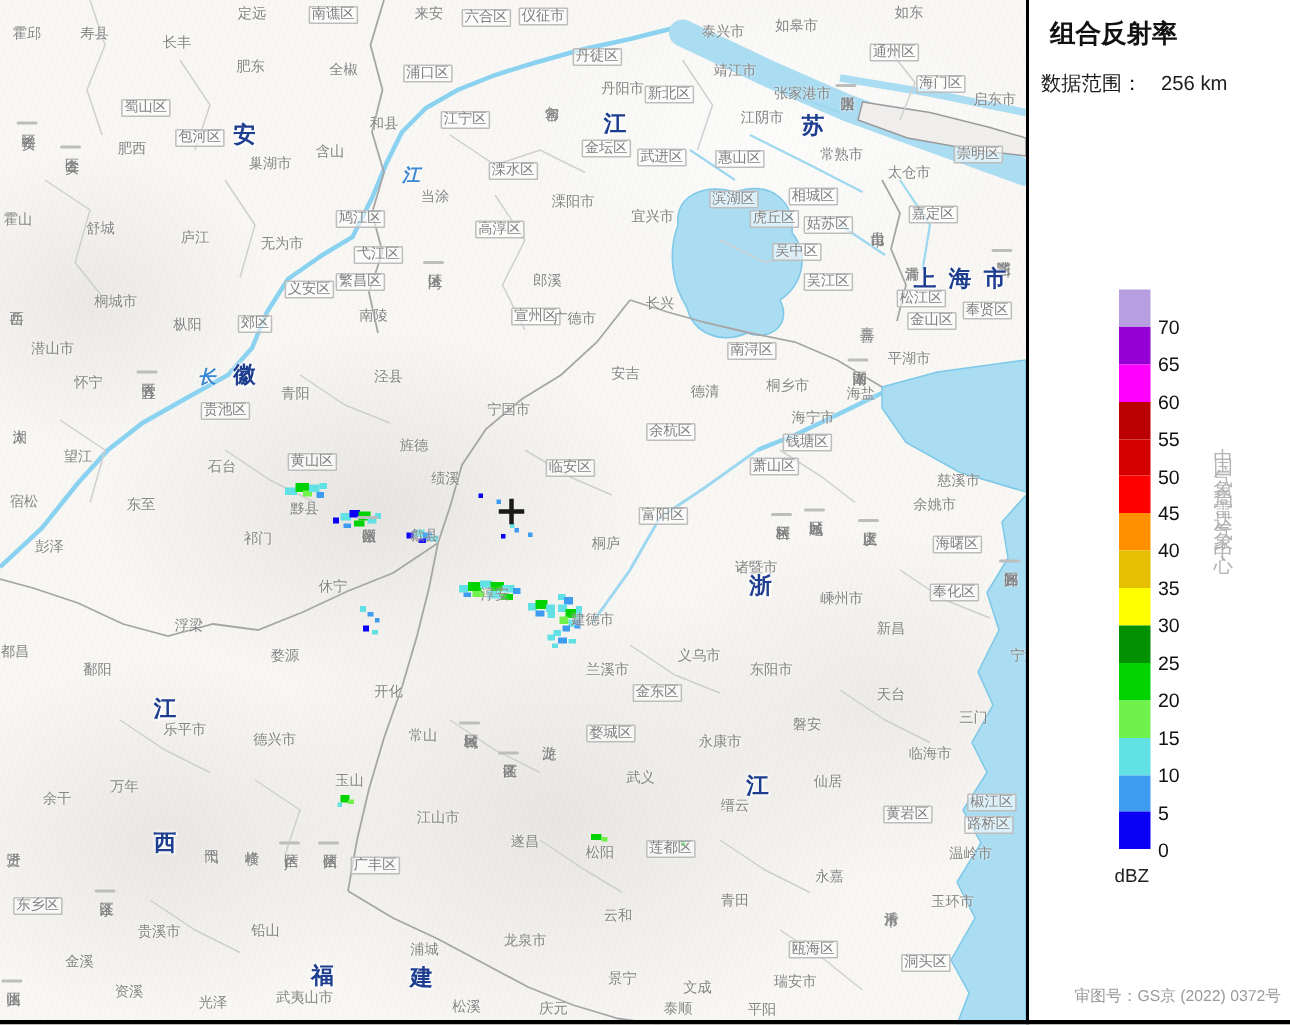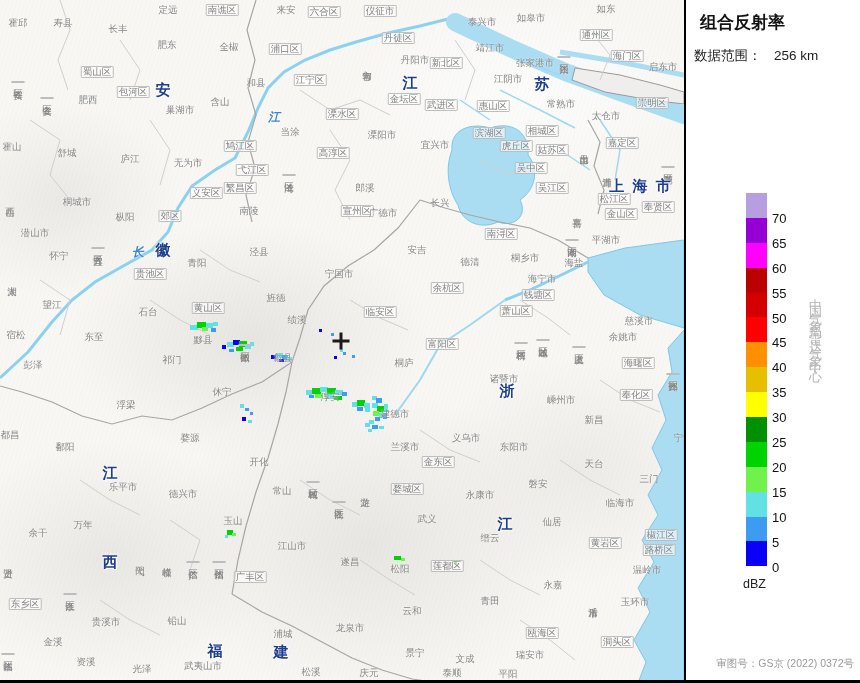--- a/index.html
+++ b/index.html
@@ -233,21 +233,21 @@
       <div class="mlbl" style="left: 67px; top: 153px;">舒城</div>
       <div class="mlbl" style="left: 130px; top: 159px;">庐江</div>
       <div class="mlbl" style="left: 188px; top: 163px;">无为市</div>
       <div class="mlbl vert" style="left: 10px; top: 200px;">岳西</div>
       <div class="mlbl" style="left: 77px; top: 202px;">桐城市</div>
       <div class="mlbl" style="left: 125px; top: 217px;">枞阳</div>
       <div class="mlbl boxed" style="left: 170px; top: 216px;">郊区</div>
       <div class="mlbl boxed" style="left: 206px; top: 193px;">义安区</div>
       <div class="mlbl" style="left: 286px; top: 10px;">来安</div>
       <div class="mlbl boxed" style="left: 324px; top: 12px;">六合区</div>
-      <div class="mlbl boxed" style="left: 380px; top: 11px; text-align: center;">仪征市</div>
+      <div class="mlbl boxed" style="left: 362px; top: 11px; text-align: center;">仪征市</div>
       <div class="mlbl boxed" style="left: 398px; top: 38px;">丹徒区</div>
       <div class="mlbl boxed" style="left: 285px; top: 49px;">浦口区</div>
       <div class="mlbl vert" style="left: 367px; top: 63px;">句容市</div>
       <div class="mlbl" style="left: 415px; top: 60px;">丹阳市</div>
       <div class="mlbl boxed" style="left: 446px; top: 63px;">新北区</div>
       <div class="mlbl" style="left: 256px; top: 83px;">和县</div>
       <div class="mlbl boxed" style="left: 310px; top: 80px;">江宁区</div>
       <div class="mlbl boxed" style="left: 404px; top: 99px;">金坛区</div>
       <div class="mlbl boxed" style="left: 441px; top: 105px;">武进区</div>
       <div class="mlbl boxed" style="left: 342px; top: 114px;">溧水区</div>
@@ -300,21 +300,21 @@
       <div class="mlbl vert" style="left: 12px; top: 279px;">太湖</div>
       <div class="mlbl" style="left: 52px; top: 305px;">望江</div>
       <div class="mlbl" style="left: 148px; top: 312px;">石台</div>
       <div class="mlbl boxed" style="left: 208px; top: 308px;">黄山区</div>
       <div class="mlbl" style="left: 16px; top: 335px;">宿松</div>
       <div class="mlbl" style="left: 94px; top: 337px;">东至</div>
       <div class="mlbl" style="left: 203px; top: 340px;">黟县</div>
       <div class="mlbl" style="left: 172px; top: 360px;">祁门</div>
       <div class="mlbl" style="left: 33px; top: 365px;">彭泽</div>
       <div class="mlbl" style="left: 222px; top: 392px;">休宁</div>
-      <div class="mlbl" style="left: 126px; top: 405px;">浮梁</div>
+      <div class="mlbl" style="left: 126px; top: 418px;">浮梁</div>
       <div class="mlbl" style="left: 10px; top: 435px;">都昌</div>
       <div class="mlbl" style="left: 190px; top: 438px;">婺源</div>
       <div class="mlbl" style="left: 65px; top: 447px;">鄱阳</div>
       <div class="mlbl" style="left: 259px; top: 252px;">泾县</div>
       <div class="mlbl" style="left: 339px; top: 274px;">宁国市</div>
       <div class="mlbl" style="left: 417px; top: 250px;">安吉</div>
       <div class="mlbl boxed" style="left: 447px; top: 288px;">余杭区</div>
       <div class="mlbl" style="left: 276px; top: 298px;">旌德</div>
       <div class="mlbl boxed" style="left: 380px; top: 312px;">临安区</div>
       <div class="mlbl" style="left: 297px; top: 320px;">绩溪</div>

